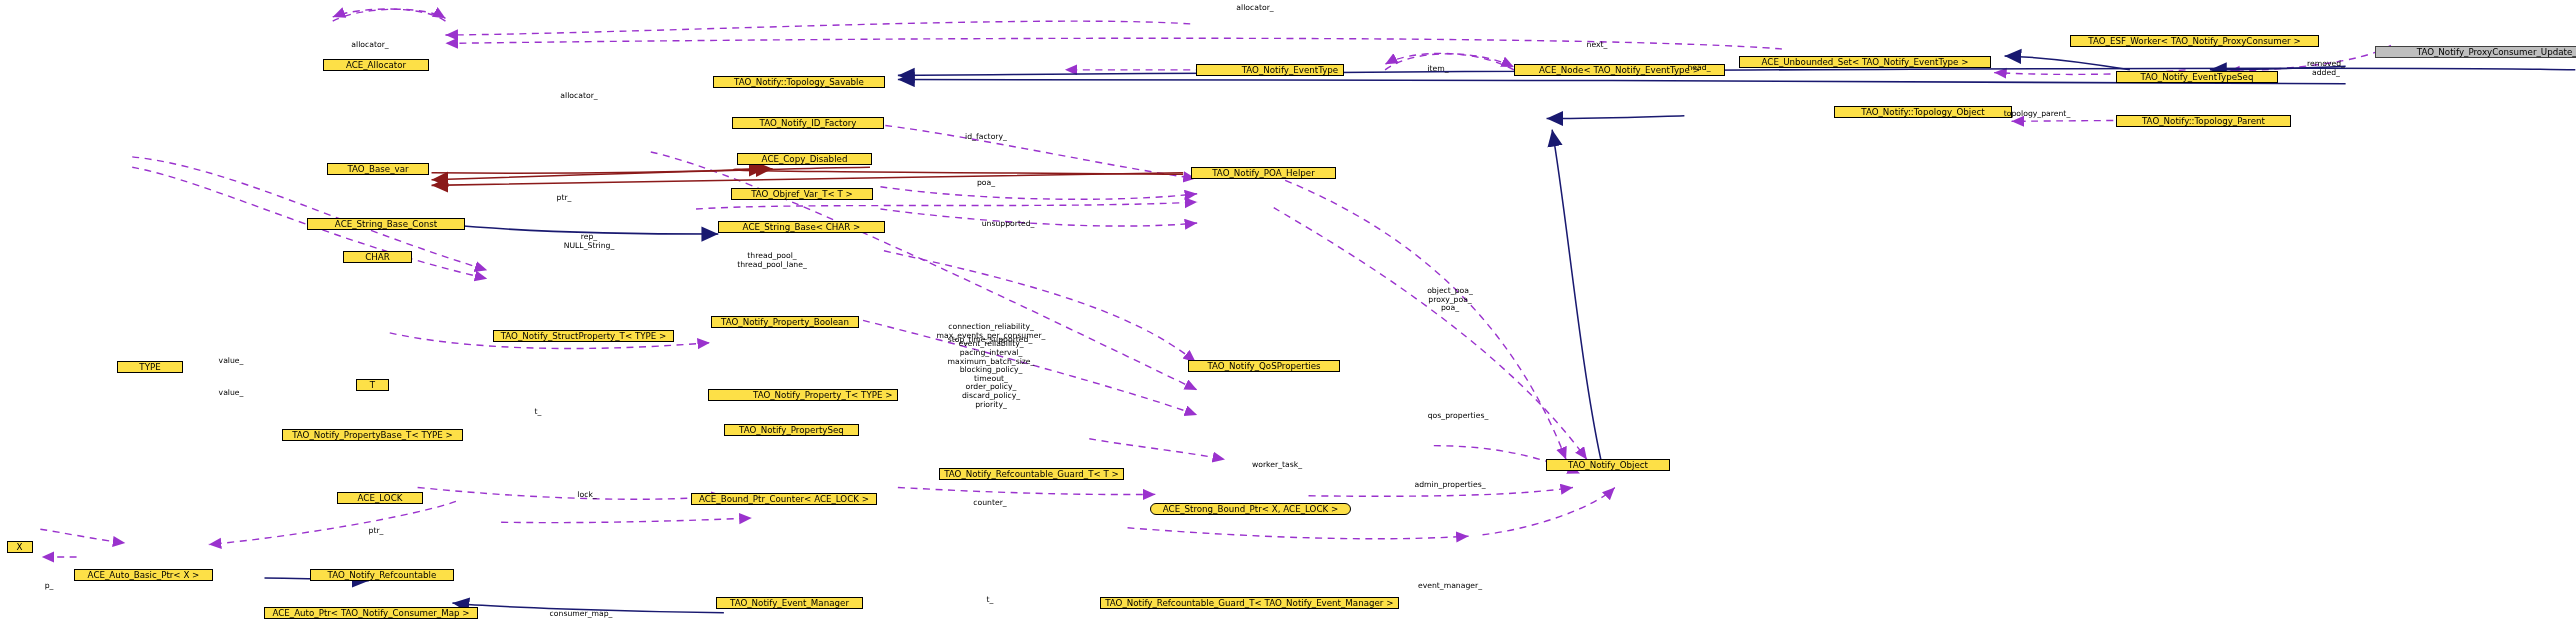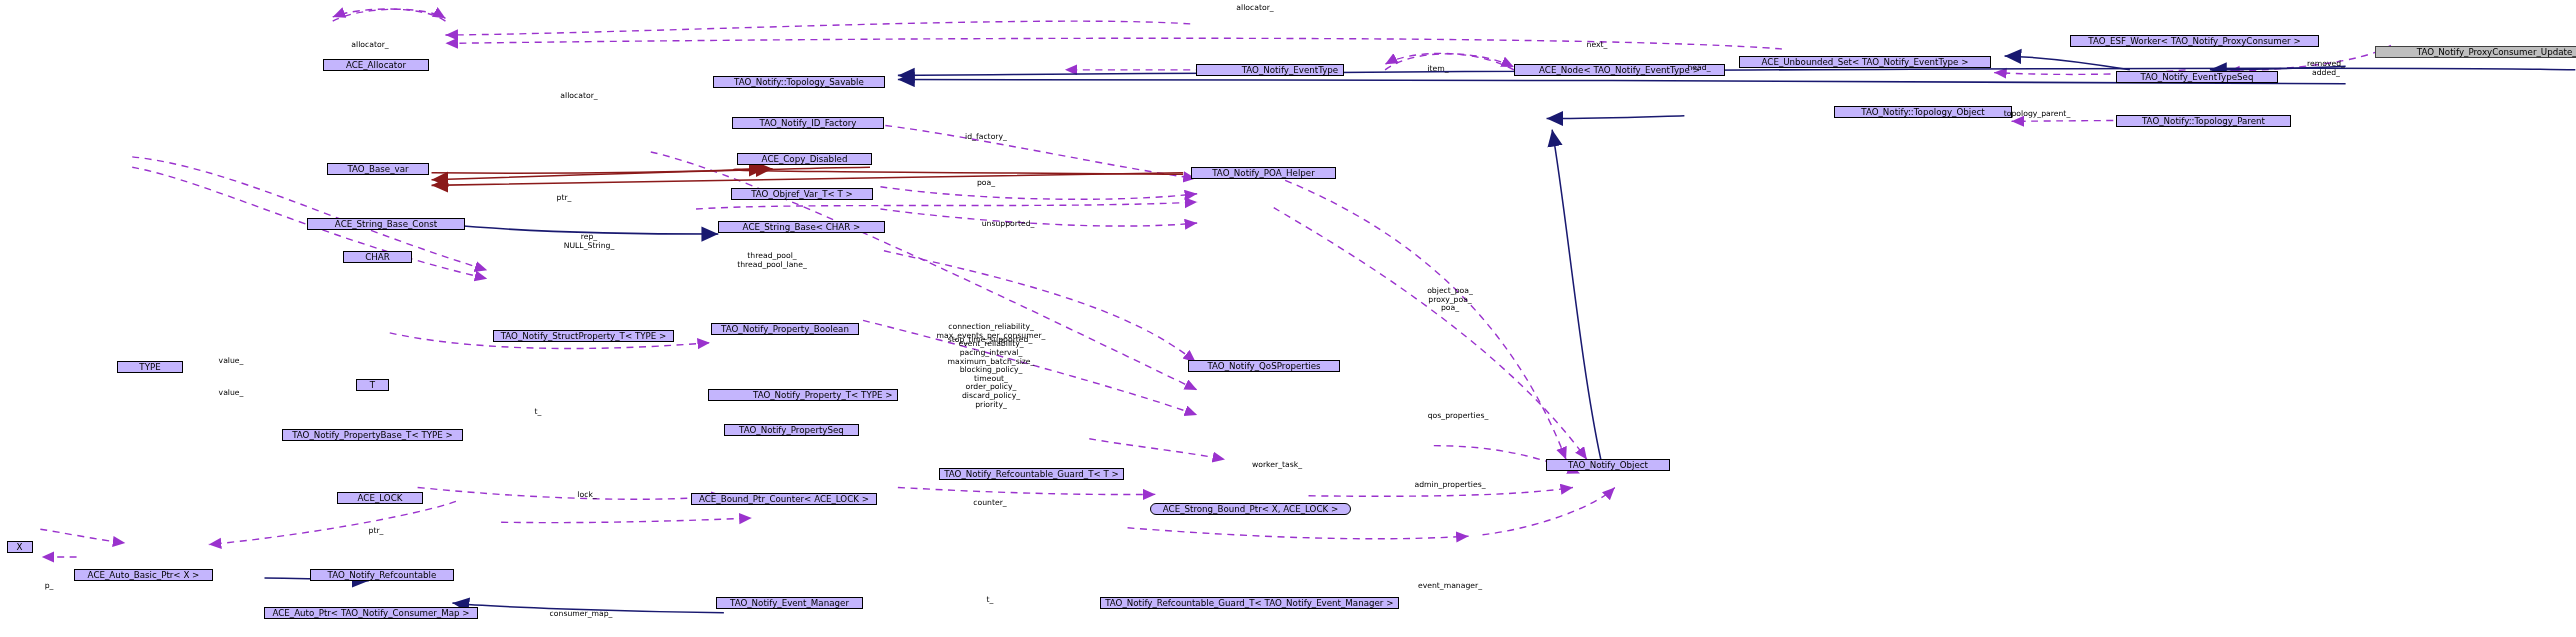--- a/index.html
+++ b/index.html
@@ -20,21 +20,21 @@
     position: absolute;
     left: 0; top: 0;
     width: 2576px;
     height: 638px;
     pointer-events: none;
   }
   .node {
     position: absolute;
     box-sizing: border-box;
     border: 0.7px solid #000000;
-    background: #c4b5fd;
+    background: #fde047;
     color: #000000;
     font-size: 8.7px;
     line-height: 1;
     white-space: nowrap;
     display: flex;
     align-items: center;
     justify-content: center;
     padding: 0 4.2px;
     height: 12px;
     letter-spacing: 0px;
@@ -141,21 +141,21 @@
       <div class="node" style="left: 6.6px; top: 541px; min-width: 26px;">X</div>
       <div class="node" style="left: 74px; top: 569px; min-width: 139px;">ACE_Auto_Basic_Ptr&lt; X &gt;</div>
       <div class="node" style="left: 264px; top: 607px; min-width: 214px;">ACE_Auto_Ptr&lt; TAO_Notify_Consumer_Map &gt;</div>
       <div class="node" style="left: 493px; top: 330px; min-width: 181px;">TAO_Notify_StructProperty_T&lt; TYPE &gt;</div>
       <div class="node" style="left: 310px; top: 569px; min-width: 144px;">TAO_Notify_Refcountable</div>
       <div class="node" style="left: 713px; top: 76px; min-width: 172px;">TAO_Notify::Topology_Savable</div>
       <div class="node" style="left: 732px; top: 117px; min-width: 152px;">TAO_Notify_ID_Factory</div>
       <div class="node" style="left: 737px; top: 153px; min-width: 135px;">ACE_Copy_Disabled</div>
       <div class="node" style="left: 731px; top: 188px; min-width: 142px;">TAO_Objref_Var_T&lt; T &gt;</div>
       <div class="node" style="left: 718px; top: 221px; min-width: 167px;">ACE_String_Base&lt; CHAR &gt;</div>
-      <div class="node" style="left: 711px; top: 323px; min-width: 148px;">TAO_Notify_Property_Boolean</div>
+      <div class="node" style="left: 711px; top: 316px; min-width: 148px;">TAO_Notify_Property_Boolean</div>
       <div class="node" style="left: 708px; top: 389px; min-width: 153px; padding-left: 44px;">TAO_Notify_Property_T&lt; TYPE &gt;</div>
       <div class="node" style="left: 724px; top: 424px; min-width: 135px;">TAO_Notify_PropertySeq</div>
       <div class="node" style="left: 691px; top: 493px; min-width: 186px;">ACE_Bound_Ptr_Counter&lt; ACE_LOCK &gt;</div>
       <div class="node" style="left: 716px; top: 597px; min-width: 147px;">TAO_Notify_Event_Manager</div>
       <div class="node" style="left: 939px; top: 468px; min-width: 181px;">TAO_Notify_Refcountable_Guard_T&lt; T &gt;</div>
       <div class="node" style="left: 1100px; top: 597px; min-width: 297px;">TAO_Notify_Refcountable_Guard_T&lt; TAO_Notify_Event_Manager &gt;</div>
       <div class="node" style="left: 1150px; top: 503px; min-width: 201px; border-radius: 6px;">ACE_Strong_Bound_Ptr&lt; X, ACE_LOCK &gt;</div>
       <div class="node" style="left: 1191px; top: 167px; min-width: 145px;">TAO_Notify_POA_Helper</div>
       <div class="node" style="left: 1188px; top: 360px; min-width: 152px;">TAO_Notify_QoSProperties</div>
       <div class="node" style="left: 1196px; top: 64px; min-width: 148px; padding-left: 44px;">TAO_Notify_EventType</div>

